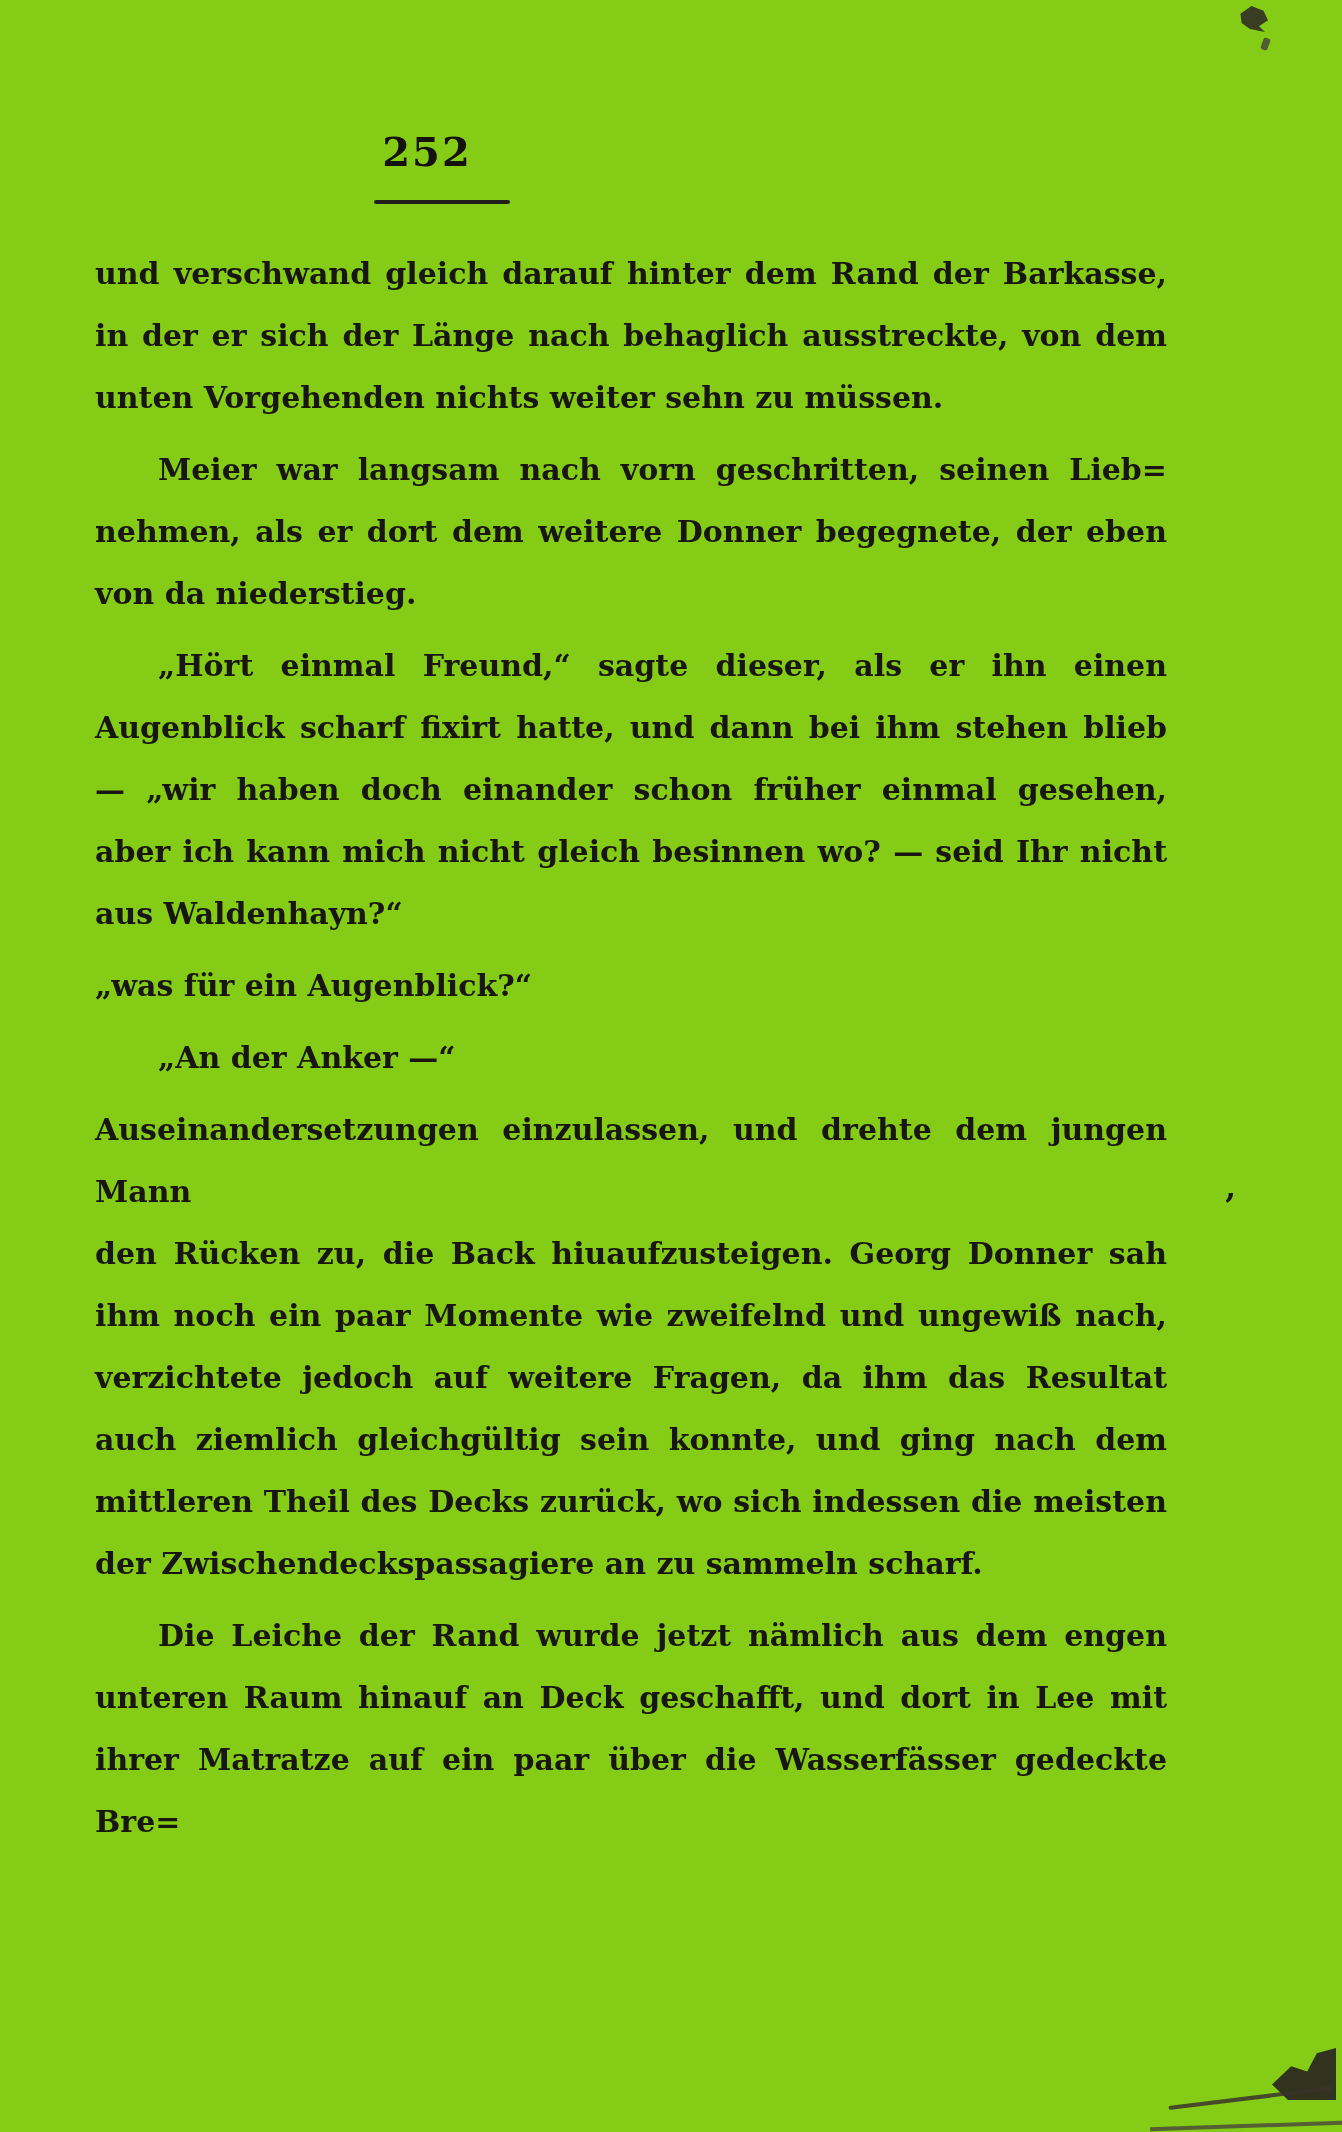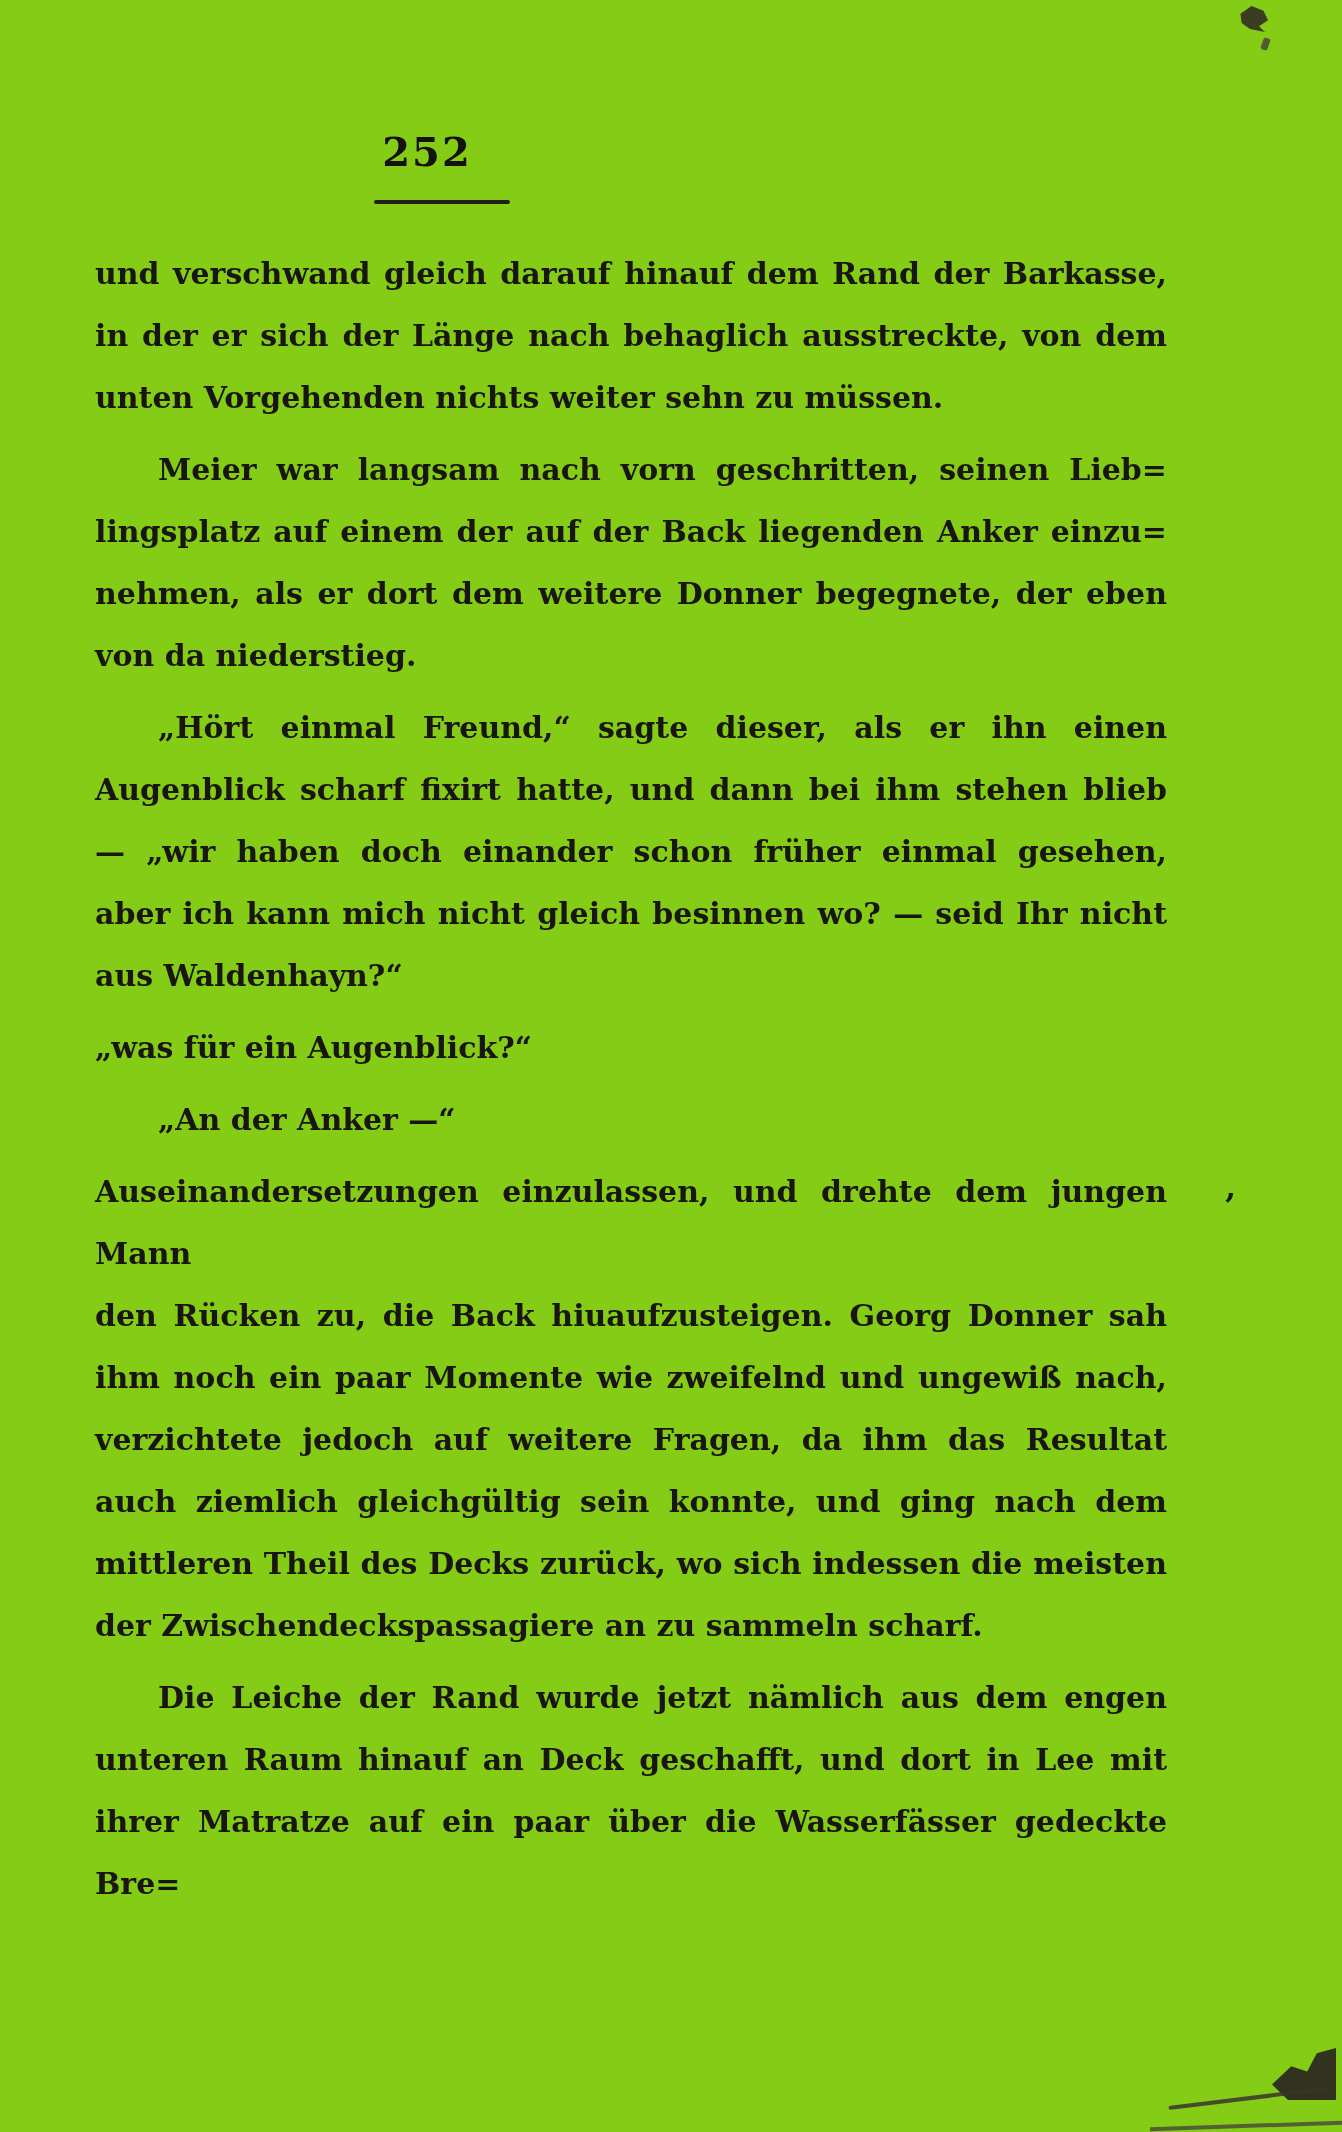--- a/index.html
+++ b/index.html
@@ -122,27 +122,26 @@
 <body>
 
 <div class="page">
 
   <div class="page-number">252</div>
 
   <div class="header-rule"></div>
 
   <div class="text-block">
       <div class="paragraph">
-        <div class="line fill">und verschwand gleich darauf hinauf dem Rand der Barkasse,</div>
+        <div class="line fill">und verschwand gleich darauf hinter dem Rand der Barkasse,</div>
         <div class="line fill">in der er sich der Länge nach behaglich ausstreckte, von dem</div>
         <div class="line">unten Vorgehenden nichts weiter sehn zu müssen.</div>
       </div>
       <div class="paragraph">
         <div class="line fill first">Meier war langsam nach vorn geschritten, seinen Lieb=</div>
-        <div class="line fill">lingsplatz auf einem der auf der Back liegenden Anker einzu=</div>
         <div class="line fill">nehmen, als er dort dem weitere Donner begegnete, der eben</div>
         <div class="line">von da niederstieg.</div>
       </div>
       <div class="paragraph">
         <div class="line fill first">„Hört einmal Freund,“ sagte dieser, als er ihn einen</div>
         <div class="line fill">Augenblick scharf fixirt hatte, und dann bei ihm stehen blieb</div>
         <div class="line fill">— „wir haben doch einander schon früher einmal gesehen,</div>
         <div class="line fill">aber ich kann mich nicht gleich besinnen wo? — seid Ihr nicht</div>
         <div class="line">aus Waldenhayn?“</div>
       </div>

